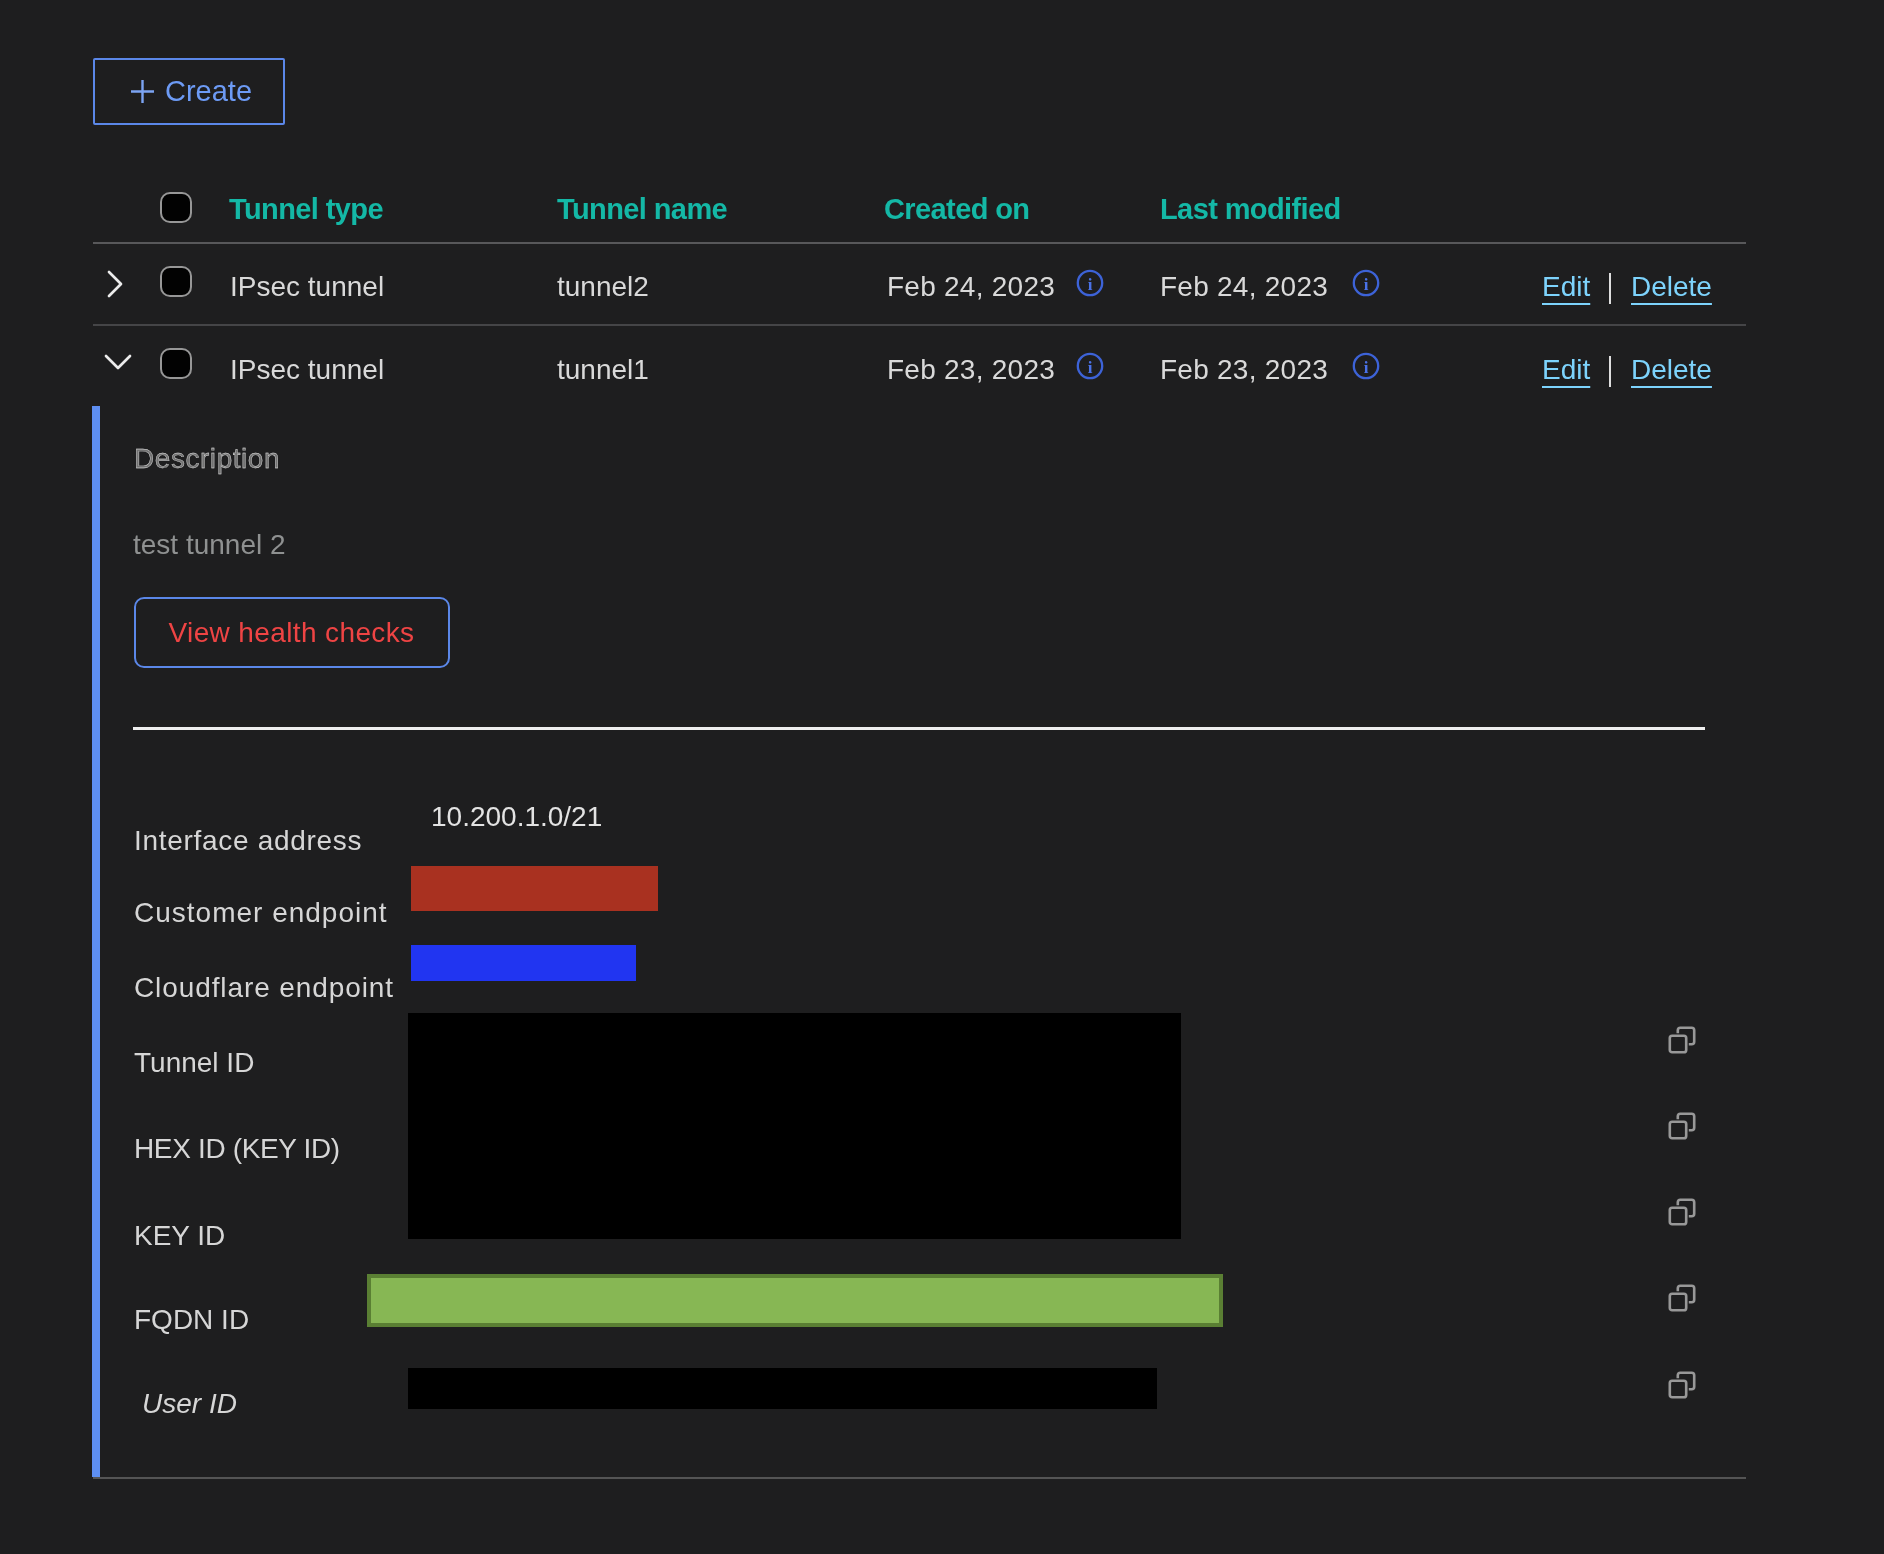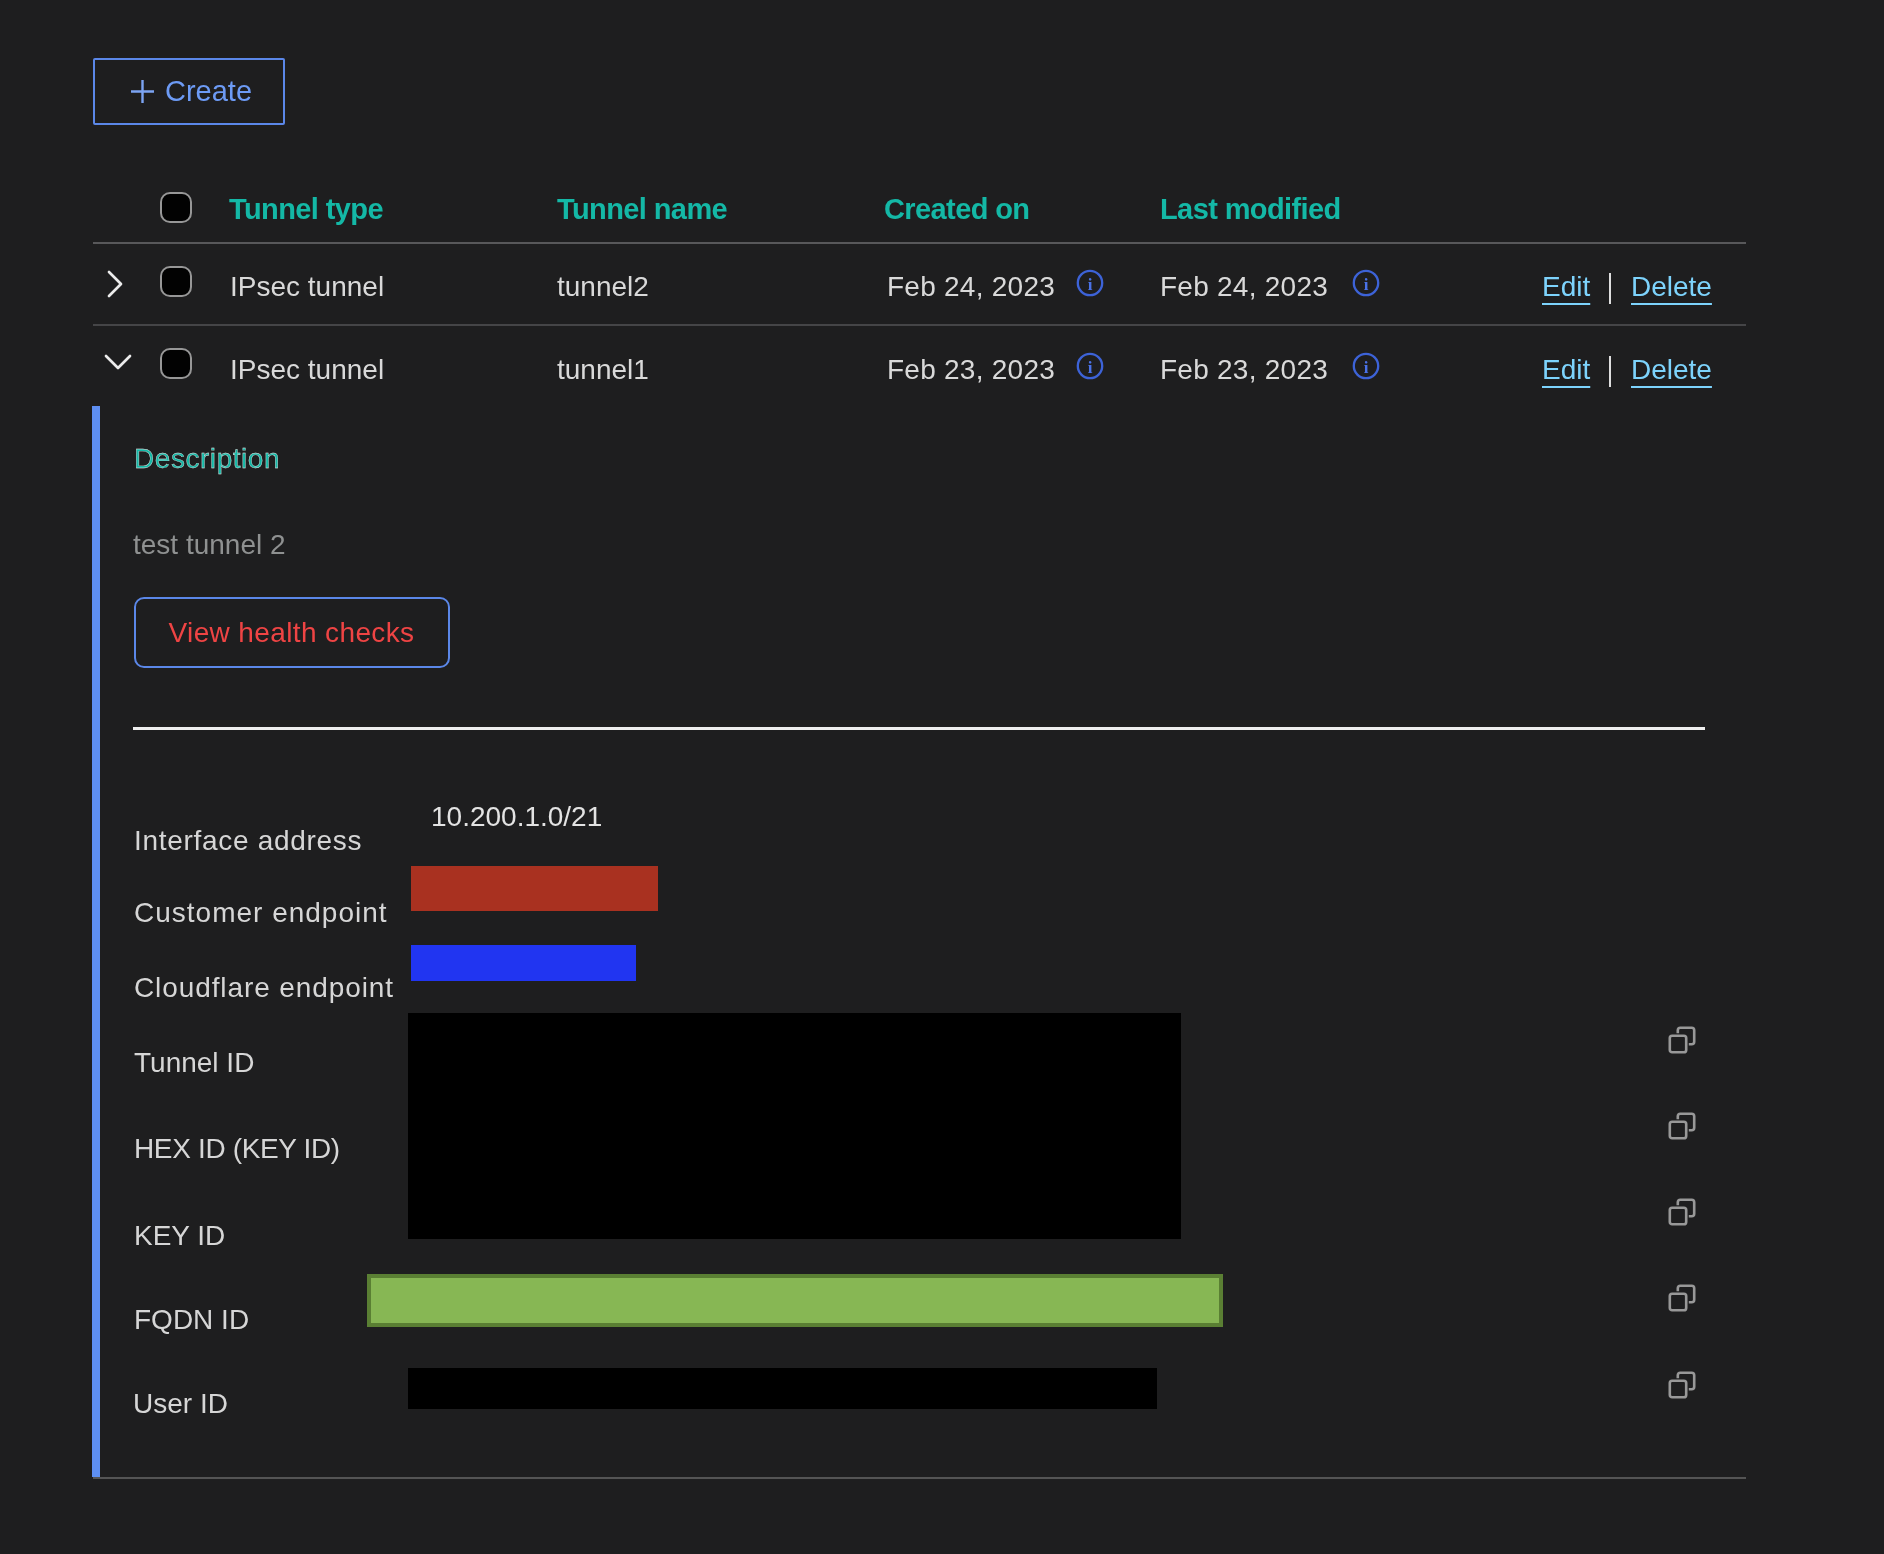--- a/index.html
+++ b/index.html
@@ -72,21 +72,21 @@
 <svg class="abs" style="left:1351.5px;top:352px;" width="28" height="28" viewBox="0 0 28 28">
   <circle cx="14" cy="14" r="12.2" stroke="#3d63d8" stroke-width="2.3" fill="none"></circle>
   <text x="14" y="20.5" font-family="Liberation Serif" font-size="17" font-weight="bold" fill="#4a72e8" text-anchor="middle">i</text>
 </svg>
 <div class="abs link" style="left:1542px;top:355.5px;">Edit</div>
 <div class="abs" style="left:1608.5px;top:355.5px;width:2.5px;height:31px;background:#dedede;"></div>
 <div class="abs link" style="left:1631px;top:355.5px;">Delete</div>
 
 <div class="abs" style="left:92px;top:406px;width:8px;height:1071px;background:#5e8ff2;"></div>
 
-<div class="abs" style="left:134px;top:445px;font-size:28px;color:#14b8a6;letter-spacing:0.55px;-webkit-text-stroke:0.35px #e9e9e9;">Description</div>
+<div class="abs" style="left:134px;top:445px;font-size:28px;color:#737373;letter-spacing:0.55px;-webkit-text-stroke:0.35px #e9e9e9;">Description</div>
 <div class="abs" style="left:133px;top:530.5px;font-size:28px;color:#8f9191;">test tunnel 2</div>
 
 <div class="abs" style="left:133.5px;top:597px;width:312px;height:67px;border:2px solid #5b87e8;border-radius:10px;display:flex;align-items:center;justify-content:center;">
   <span style="font-size:28px;color:#ef4444;letter-spacing:0.38px;">View health checks</span>
 </div>
 
 <div class="abs" style="left:133px;top:727px;width:1572px;height:2.5px;background:#eeeeee;"></div>
 
 <div class="abs boxlabel" style="left:134px;top:803px;letter-spacing:0.7px;">Interface address</div>
 <div class="abs t28" style="left:431px;top:803px;color:#e3e3e3;">10.200.1.0/21</div>
@@ -98,21 +98,21 @@
 <div class="abs" style="left:411px;top:945px;width:225px;height:36px;background:#2135f1;"></div>
 
 <div class="abs boxlabel" style="left:134px;top:1025px;">Tunnel ID</div>
 <div class="abs boxlabel" style="left:134px;top:1111px;letter-spacing:-0.35px;">HEX ID (KEY ID)</div>
 <div class="abs boxlabel" style="left:134px;top:1198px;">KEY ID</div>
 <div class="abs" style="left:408px;top:1013px;width:773px;height:226px;background:#000;"></div>
 
 <div class="abs boxlabel" style="left:134px;top:1281.5px;">FQDN ID</div>
 <div class="abs" style="left:367px;top:1274px;width:856px;height:53px;background:#87b754;border:4px solid #5a7f33;box-sizing:border-box;"></div>
 
-<div class="abs boxlabel" style="left:133px;top:1366px;">User ID</div>
+<div class="abs boxlabel" style="left:142px;top:1366px;font-style:italic;">User ID</div>
 <div class="abs" style="left:408px;top:1368px;width:749px;height:41px;background:#000;"></div>
 
 <svg class="abs copy" style="left:1668px;top:1026px;" width="28" height="28" viewBox="0 0 28 28">
   <path d="M9.8 7.2 L9.8 4.3 Q9.8 1.8 12.3 1.8 L23.7 1.8 Q26.2 1.8 26.2 4.3 L26.2 15.7 Q26.2 18.2 23.7 18.2 L20.8 18.2" stroke="#989898" stroke-width="2.6" fill="none"></path>
   <rect x="1.8" y="9.8" width="16.4" height="16.4" rx="2.3" stroke="#989898" stroke-width="2.6" fill="none"></rect>
 </svg>
 <svg class="abs copy" style="left:1668px;top:1112px;" width="28" height="28" viewBox="0 0 28 28">
   <path d="M9.8 7.2 L9.8 4.3 Q9.8 1.8 12.3 1.8 L23.7 1.8 Q26.2 1.8 26.2 4.3 L26.2 15.7 Q26.2 18.2 23.7 18.2 L20.8 18.2" stroke="#989898" stroke-width="2.6" fill="none"></path>
   <rect x="1.8" y="9.8" width="16.4" height="16.4" rx="2.3" stroke="#989898" stroke-width="2.6" fill="none"></rect>
 </svg>

